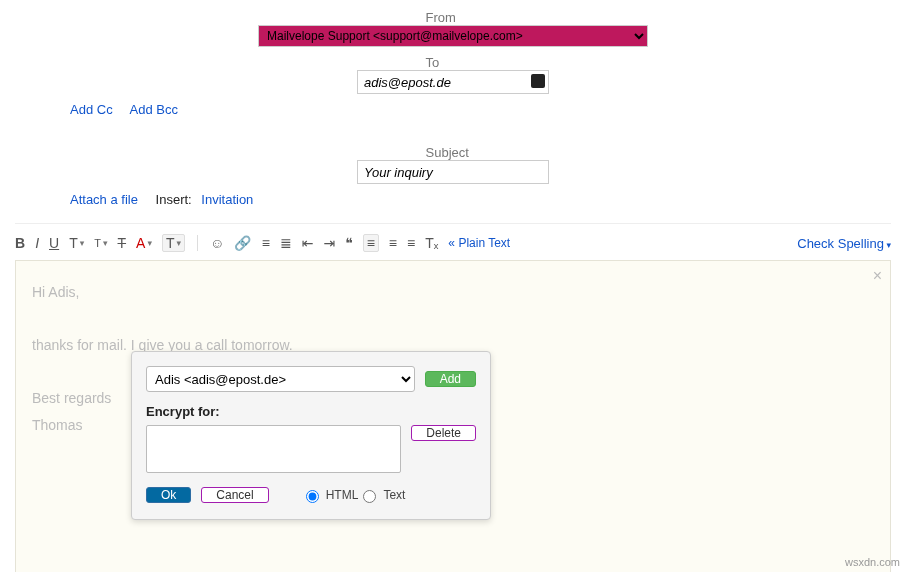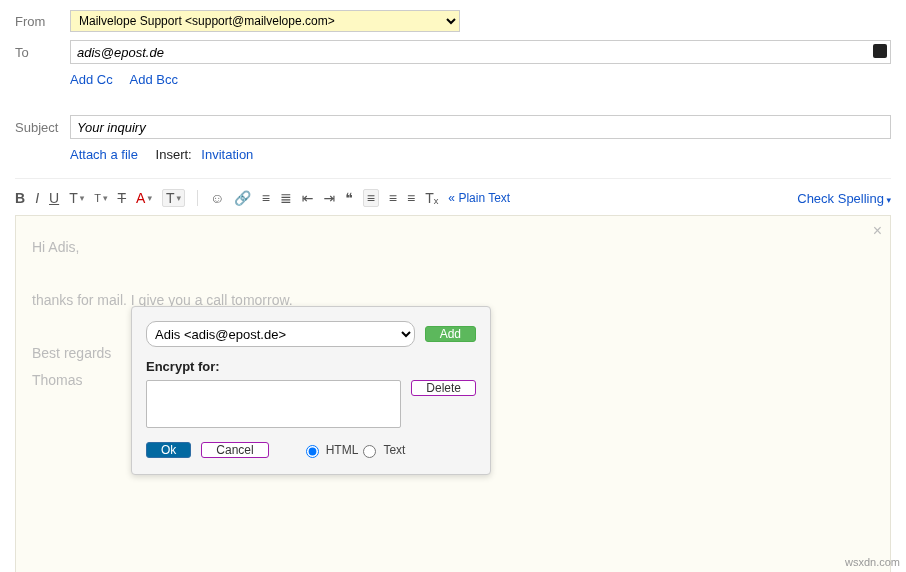--- a/index.html
+++ b/index.html
@@ -5,26 +5,26 @@
   * { box-sizing: border-box; }
   body {
     margin: 0;
     font-family: Arial, sans-serif;
     font-size: 13px;
     color: #222;
     background: #fff;
     width: 906px;
   }
   .container { padding: 10px 15px; }
-  .row { display: flex; align-items: center; margin-bottom: 8px; }
+  .row { display: flex; align-items: center; margin-bottom: 8px; flex-direction: column; }
   .label-col { width: 55px; color: #777; font-size: 13px; }
   .field-col { flex: 1; position: relative; }
   select.from-select {
     width: 390px; height: 22px; font-size: 12px; padding: 1px 4px;
-    background: #fef9c3; border: 1px solid #ccc;
+    background: #be185d; border: 1px solid #ccc;
   }
   input.line-input {
     width: 100%; height: 24px; border: 1px solid #ccc;
     padding: 2px 6px; font-size: 13px; font-style: italic;
   }
   .to-wrap { position: relative; }
   .enc-badge {
     position: absolute; right: 4px; top: 4px; width: 14px; height: 14px;
     background: #222; border-radius: 2px;
   }
@@ -59,21 +59,21 @@
   }
   .popup {
     position: absolute; left: 115px; top: 90px; width: 360px;
     background: #f5f5f5; border: 1px solid #ccc; border-radius: 4px;
     padding: 14px 14px 16px 14px;
     box-shadow: 0 2px 6px rgba(0,0,0,0.15);
   }
   .popup-row1 { display: flex; gap: 10px; align-items: center; }
   .popup select.recipient {
     flex: 1; height: 26px; border: 1px solid #bbb; background: #fff;
-    padding: 2px 4px; font-size: 13px; border-radius: 10px;
+    padding: 2px 4px; font-size: 13px; border-radius: 3px;
   }
   .btn {
     height: 16px; padding: 0 14px; border-radius: 3px; border: 1px solid transparent;
     font-size: 12px; cursor: pointer;
   }
   .btn-green { background: #5cb85c; color: #fff; border-color: #4cae4c; }
   .btn-default { background: #fff; color: #333; border: 1px solid #a21caf; }
   .btn-primary { background: #0369a1; color: #fff; border-color: #2e6da4; }
   .popup-label { font-weight: bold; margin: 12px 0 6px 0; font-size: 13px; }
   .popup-row2 { display: flex; gap: 10px; align-items: flex-start; }

